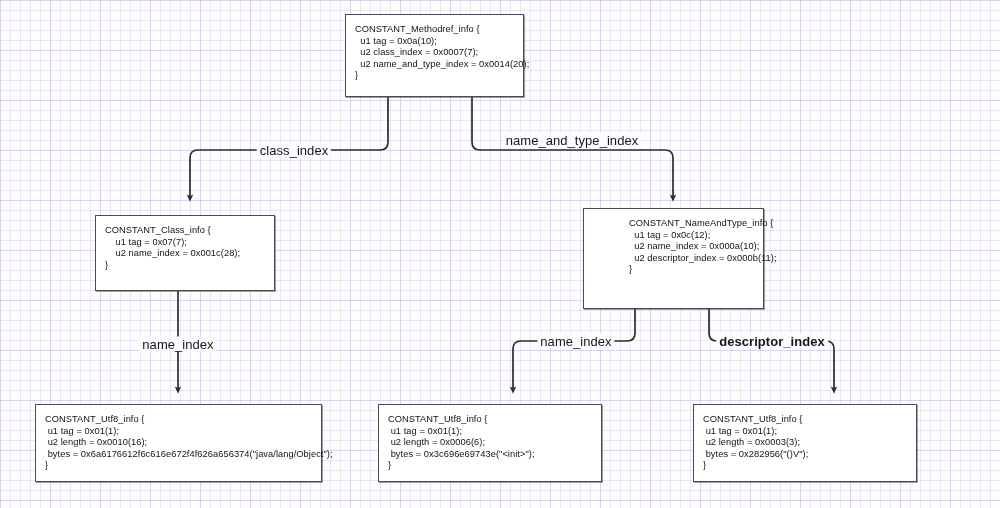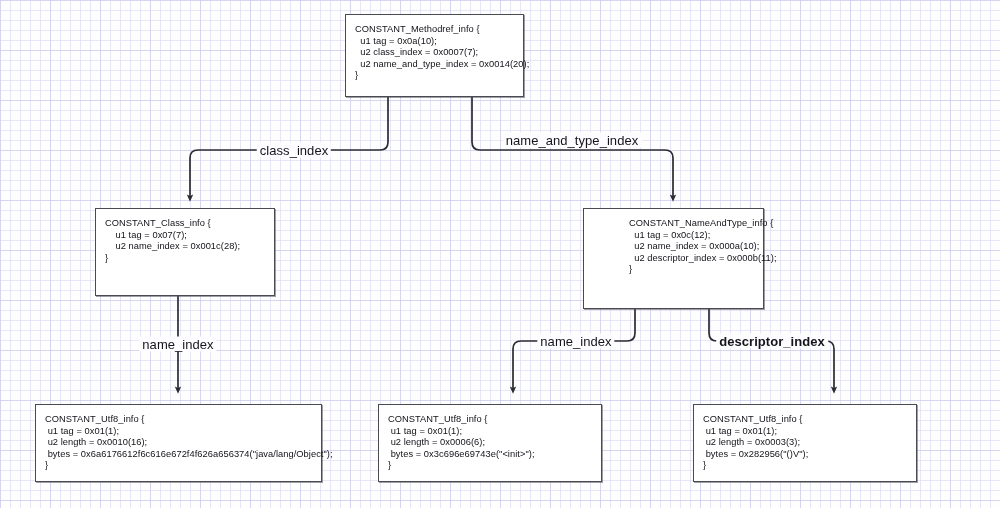--- a/index.html
+++ b/index.html
@@ -79,21 +79,21 @@
   <div class="elabel" style="left:772px;top:341px;font-weight:bold;">descriptor_index</div>
 
   <div class="node" style="left:345px;top:14px;width:179px;height:83px;">
     <div class="code">CONSTANT_Methodref_info {
   u1 tag = 0x0a(10);
   u2 class_index = 0x0007(7);
   u2 name_and_type_index = 0x0014(20);
 }</div>
   </div>
 
-  <div class="node" style="left:95px;top:208px;width:180px;height:88px;">
+  <div class="node" style="left:95px;top:215px;width:180px;height:76px;">
     <div class="code">CONSTANT_Class_info {
     u1 tag = 0x07(7);
     u2 name_index = 0x001c(28);
 }</div>
   </div>
 
   <div class="node" style="left:583px;top:208px;width:181px;height:101px;padding-left:36px;">
     <div class="code">CONSTANT_NameAndType_info {
   u1 tag = 0x0c(12);
   u2 name_index = 0x000a(10);

